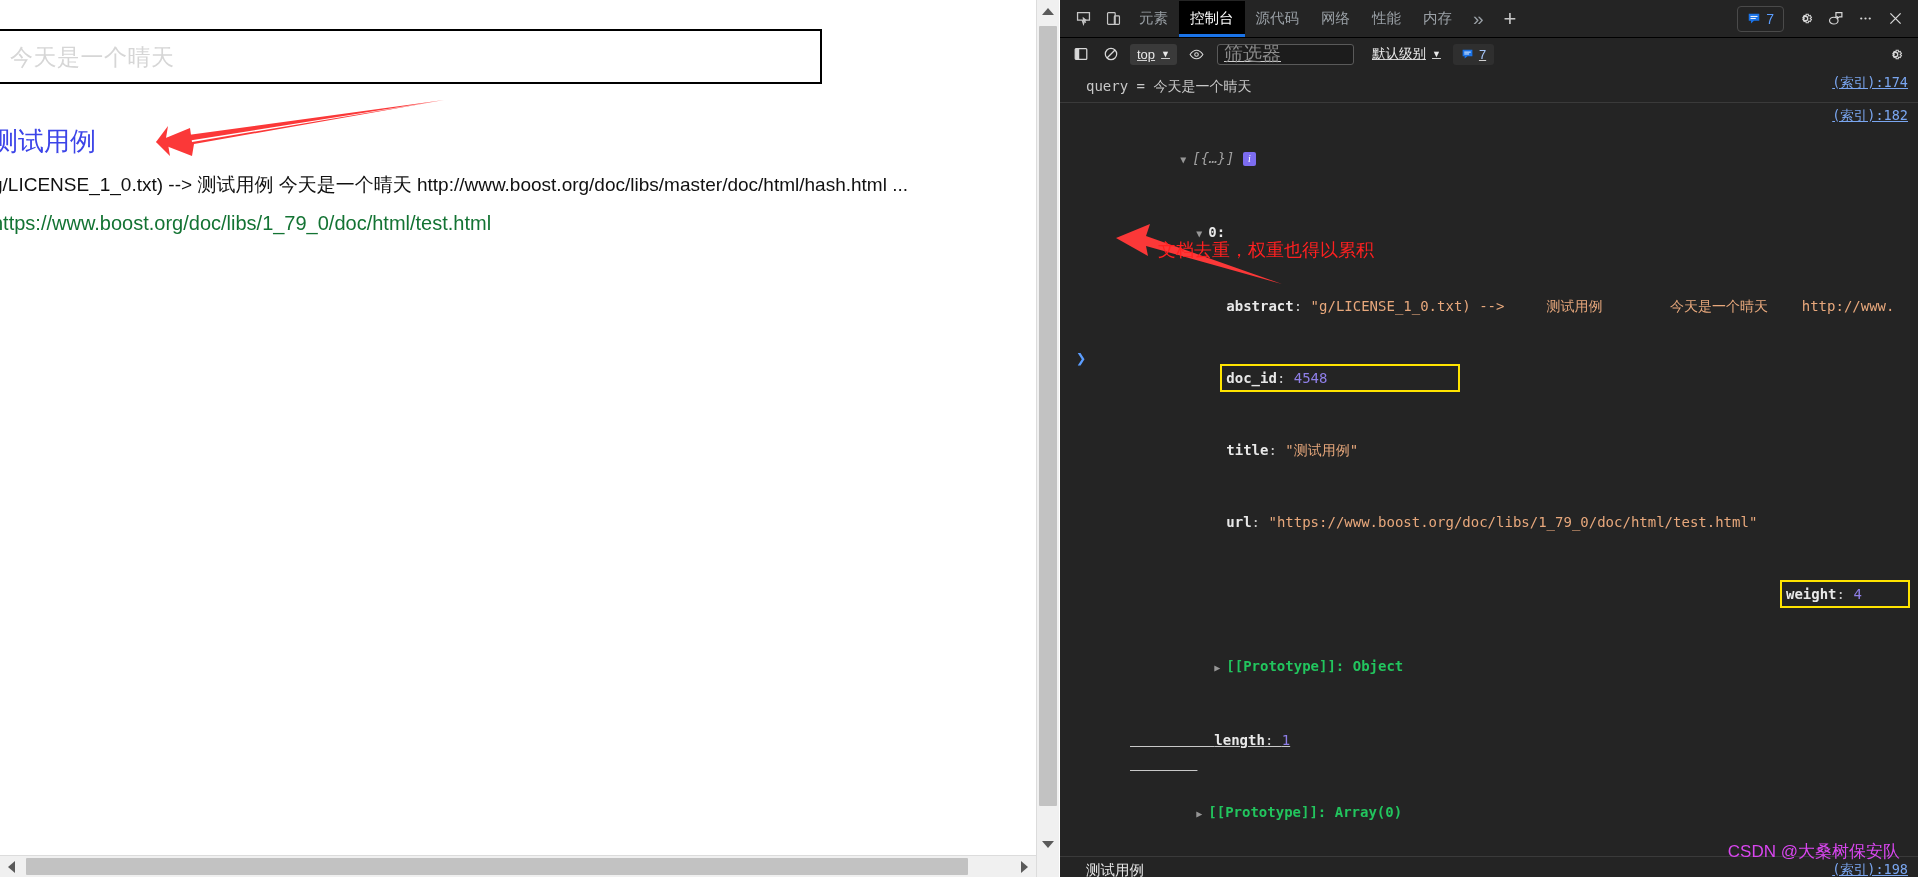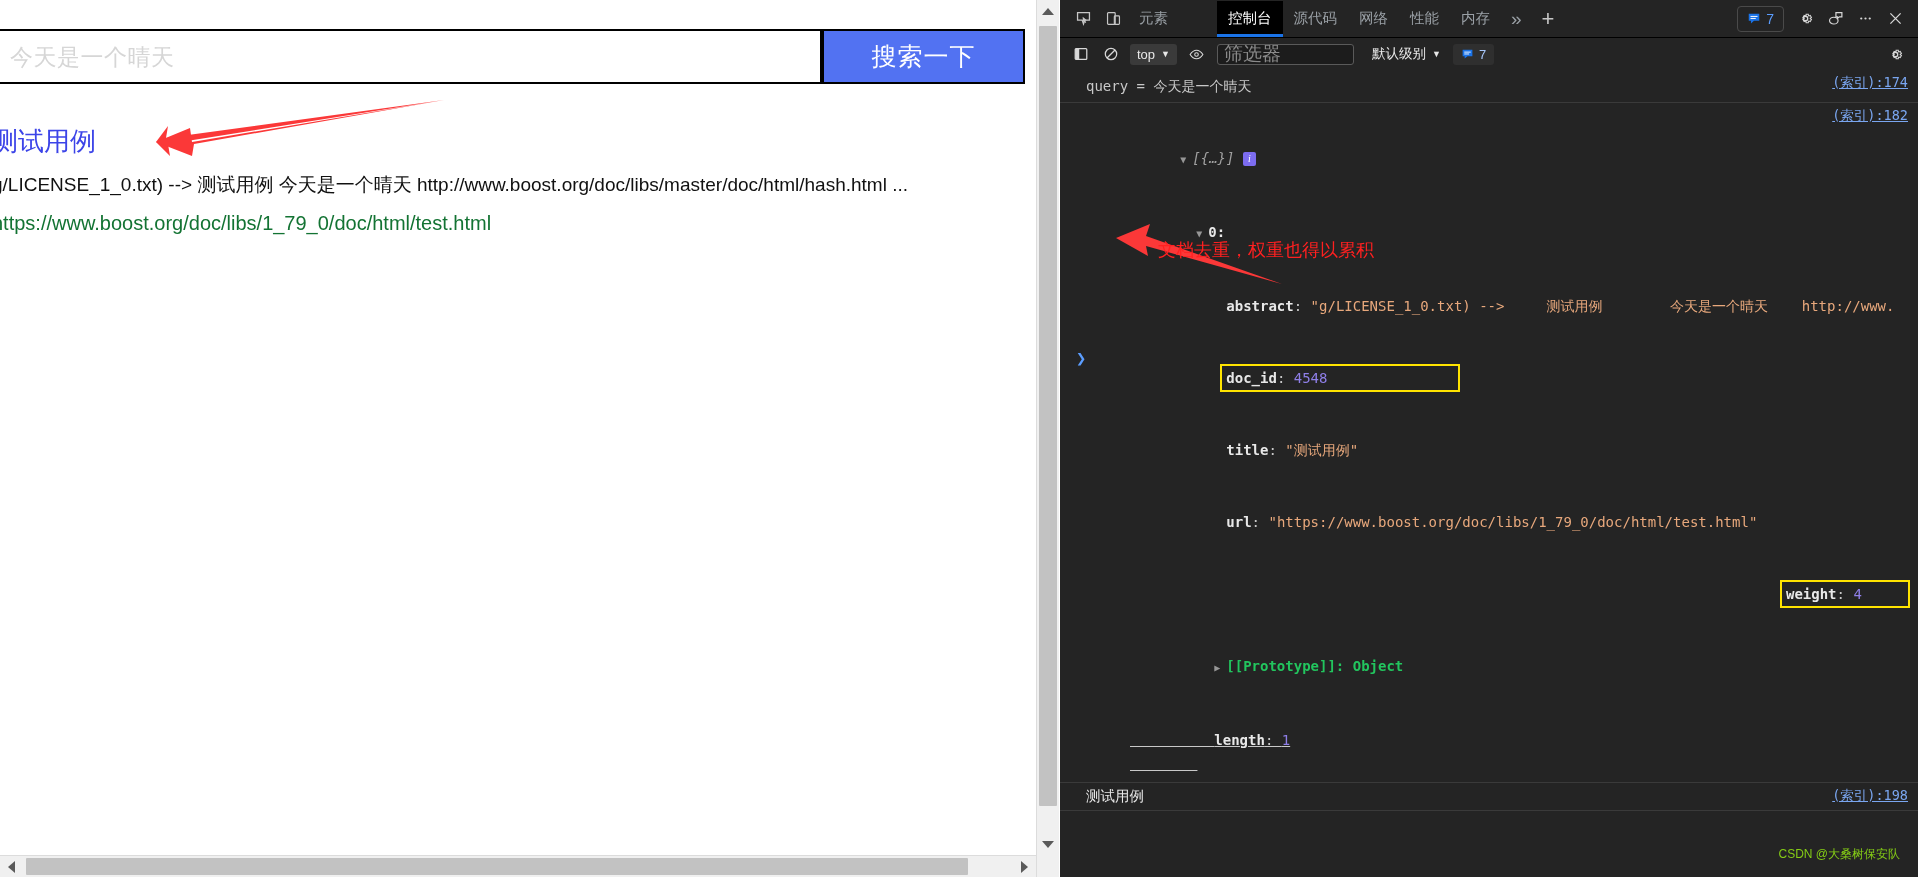--- a/index.html
+++ b/index.html
@@ -135,21 +135,21 @@
     width: 30px; height: 30px;
     display: flex; align-items: center; justify-content: center;
     cursor: pointer; flex: none;
   }
   .dt-tab {
     height: 36px; padding: 0 11px;
     display: flex; align-items: center;
     font-size: 14.5px; color: #9aa0a6;
     cursor: pointer; flex: none; position: relative;
   }
-  .dt-tab.active { color: #ffffff; background: #000000; margin-left: 38px; }
+  .dt-tab.active { color: #ffffff; background: #000000; }
   .dt-tab.active::after {
     content: ""; position: absolute; left: 0; right: 0; bottom: 0;
     height: 3px; background: #1a73e8;
   }
   .dt-more {
     font-size: 19px; color: #9aa0a6; padding: 0 10px; cursor: pointer; flex:none;
     display:flex; align-items:center; height:30px;
   }
   .dt-plus { font-size: 22px; color: #c7c7c7; padding: 0 10px; cursor: pointer; flex:none;
     display:flex; align-items:center; height:30px; font-weight:300;}
@@ -163,20 +163,21 @@
   .issue-badge .cnt { color: #5b9dff; font-size: 14px; }
 
   
   #dt-consolebar {
     position: relative; height: 33px; width: 858px;
     background: #242424;
     display: flex; align-items: center;
     border-bottom: 1px solid #000000;
     padding-left: 6px;
     box-sizing: border-box;
+    text-decoration: underline;
   }
   .ctx-select {
     display: flex; align-items: center; gap: 6px;
     background: #3a3a3a; border-radius: 3px;
     height: 21px; padding: 0 7px; margin: 0 4px;
     font-size: 13px; color: #e8e8e8; cursor: pointer; flex:none;
   }
   .filter-input {
     width: 137px; height: 21px;
     background: #1c1c1c; border: 1px solid #5a5a5a; border-radius: 3px;
@@ -249,39 +250,38 @@
     font-family: "Liberation Sans", sans-serif;
     font-size: 18px; white-space: nowrap;
   }
   .prompt-caret {
     position: absolute; left: 16px; top: 410px;
     color: #5b9dff; font-size: 17px;
     font-family: "DejaVu Sans Mono", monospace;
   }
   .watermark {
     position: absolute; right: 18px; bottom: 14px;
-    color: #84cc16; font-size: 12px;
+    color: #d946ef; font-size: 17px;
     font-family: "Liberation Sans", sans-serif;
     white-space: nowrap;
   }
   svg { display:block; }
 </style>
 </head>
 <body>
 
 <div id="root">
 
   <div id="page-pane">
     <div id="page-content">
 
       <div class="search-row">
         <div class="search-input-box">
           <span class="ph">今天是一个晴天</span>
         </div>
-        <div class="search-btn">搜索一下</div>
       </div>
 
       <div class="result-block">
         <div class="result-title">测试用例</div>
         <div class="result-abstract">g/LICENSE_1_0.txt) --&gt; 测试用例 今天是一个晴天 http://www.boost.org/doc/libs/master/doc/html/hash.html ...</div>
         <div class="result-url">https://www.boost.org/doc/libs/1_79_0/doc/html/test.html</div>
       </div>
 
       <svg class="page-arrow" viewBox="0 0 350 70">
         <polygon points="348,2 70,40 72,28 60,44 74,58 72,46" fill="#fb3838"></polygon>
@@ -470,20 +470,23 @@
         </div>
 
         <div class="tree-line" style="padding-left:34px;">
           <span class="tw">▶</span><span class="prop-proto">[[Prototype]]: Object</span>
         </div>
 
         <div class="tree-line" style="padding-left:34px;text-decoration:underline;">
           <span class="prop-name">length</span><span class="val-obj">: </span><span class="val-num">1</span>
         </div>
 
+        <div class="tree-line" style="padding-left:16px;">
+          <span class="tw">▶</span><span class="prop-proto">[[Prototype]]: Array(0)</span>
+        </div>
       </div>
 
       <div class="log-row">
         <span class="cjk">测试用例</span>
         <span class="log-src">(索引):198</span>
       </div>
 
       <div class="prompt-caret" style="top:278px;">❯</div>
 
       <svg style="position:absolute; left:46px; top:142px; width:180px; height:80px;" viewBox="0 0 180 80">

